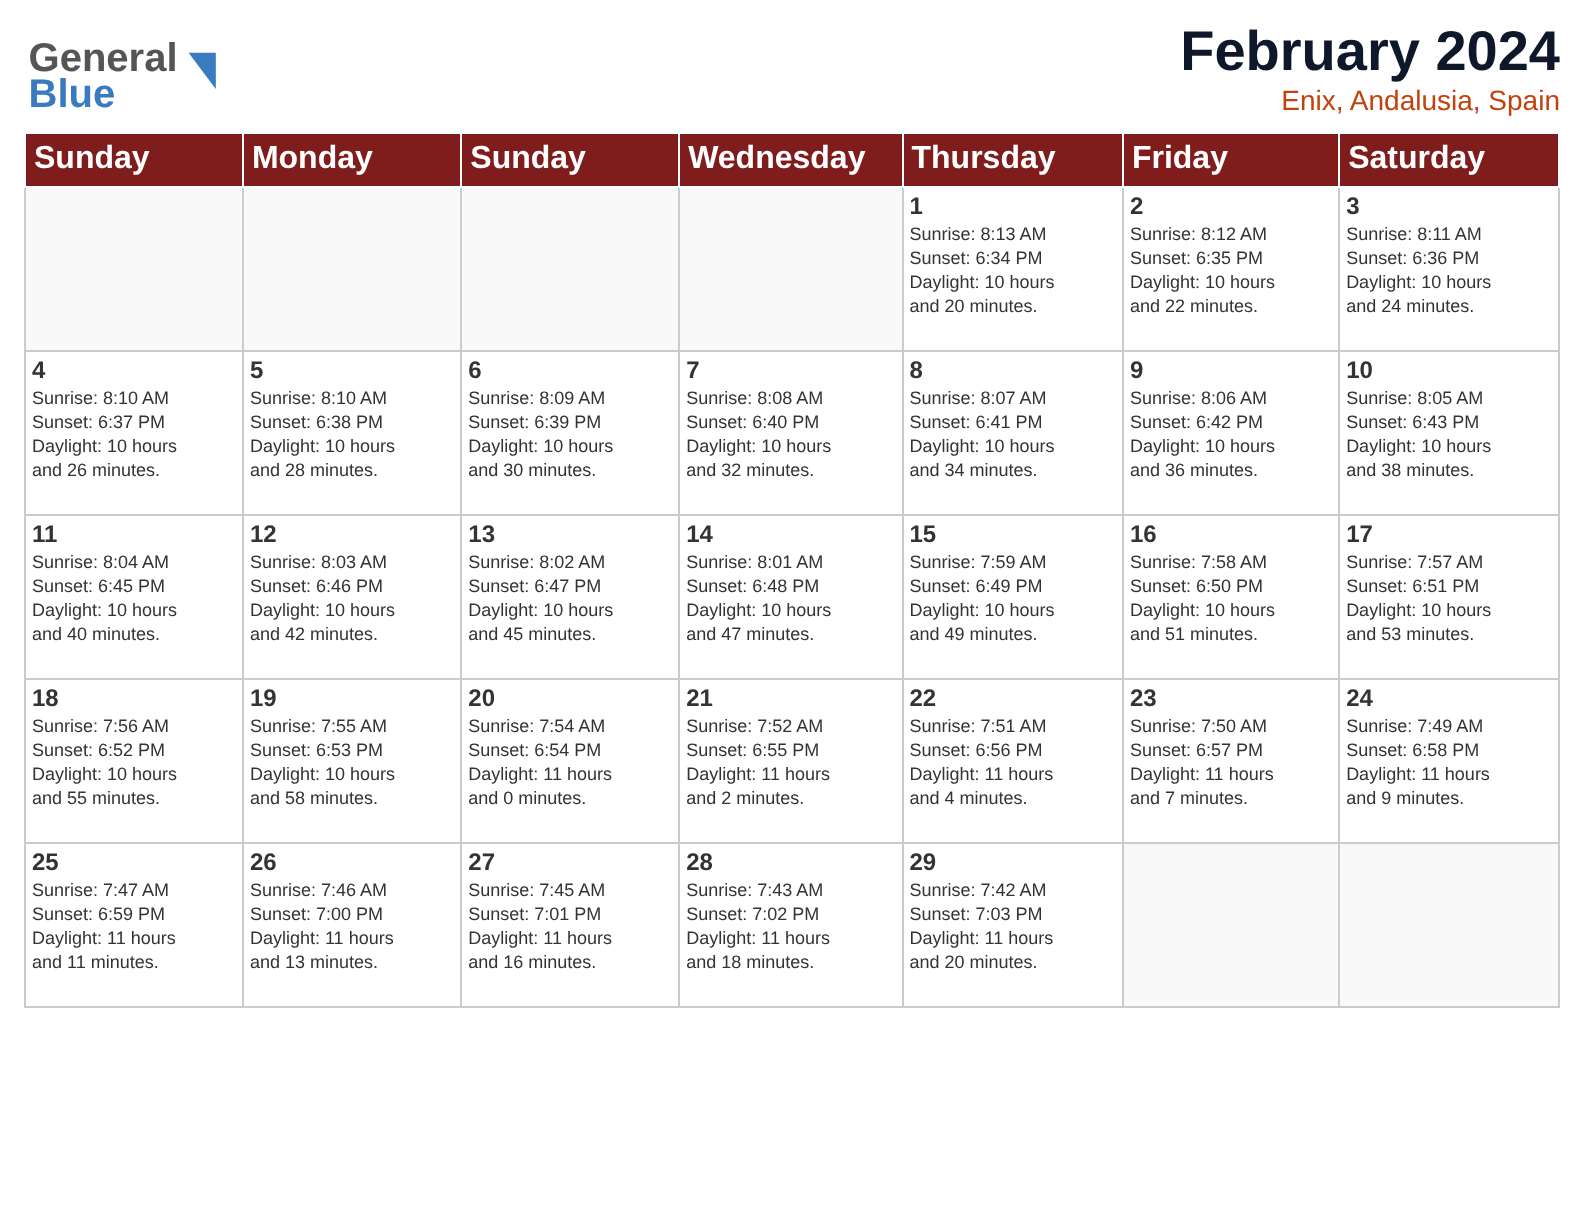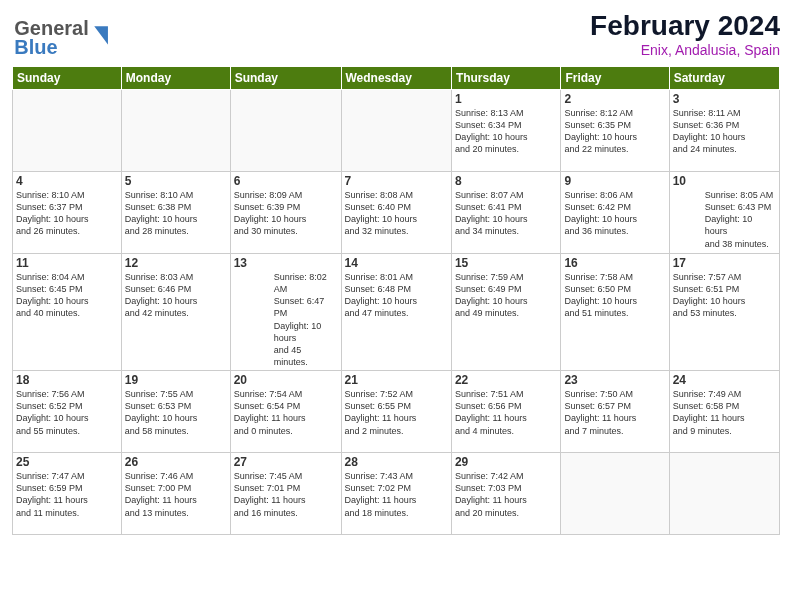--- a/index.html
+++ b/index.html
@@ -31,32 +31,32 @@
     .title-block {
       text-align: right;
     }
     .title-block h1 {
       font-size: 28px;
       font-weight: bold;
       color: #0f172a;
     }
     .title-block h2 {
       font-size: 14px;
-      color: #a21caf;
+      color: #c2410c;
       font-weight: normal;
     }
     .calendar-table {
       width: 100%;
       border-collapse: collapse;
       flex: 1;
     }
     .calendar-table th {
-      background: #4d7c0f;
+      background: #7f1d1d;
       color: #fff;
-      font-size: 12px;
+      font-size: 16px;
       font-weight: bold;
       padding: 4px 4px;
       text-align: left;
       border: 1px solid #fff;
     }
     .calendar-table td {
       border: 1px solid #ccc;
       vertical-align: top;
       padding: 2px 3px;
       width: 113px;
@@ -179,21 +179,21 @@
           </td>
           <td>
             <span class="day-number">9</span>
             <div class="day-info" style="white-space: pre-line;">Sunrise: 8:06 AM
 Sunset: 6:42 PM
 Daylight: 10 hours
 and 36 minutes.</div>
           </td>
           <td>
             <span class="day-number">10</span>
-            <div class="day-info" style="white-space: pre-line; margin-left: 32px;">Sunrise: 8:05 AM
+            <div class="day-info" style="white-space: pre-line;">Sunrise: 8:05 AM
 Sunset: 6:43 PM
 Daylight: 10 hours
 and 38 minutes.</div>
           </td>
         </tr>
         <tr>
           <td>
             <span class="day-number">11</span>
             <div class="day-info" style="white-space: pre-line;">Sunrise: 8:04 AM
 Sunset: 6:45 PM
@@ -202,21 +202,21 @@
           </td>
           <td>
             <span class="day-number">12</span>
             <div class="day-info" style="white-space: pre-line;">Sunrise: 8:03 AM
 Sunset: 6:46 PM
 Daylight: 10 hours
 and 42 minutes.</div>
           </td>
           <td>
             <span class="day-number">13</span>
-            <div class="day-info" style="white-space: pre-line; margin-left: 40px;">Sunrise: 8:02 AM
+            <div class="day-info" style="white-space: pre-line;">Sunrise: 8:02 AM
 Sunset: 6:47 PM
 Daylight: 10 hours
 and 45 minutes.</div>
           </td>
           <td>
             <span class="day-number">14</span>
             <div class="day-info" style="white-space: pre-line;">Sunrise: 8:01 AM
 Sunset: 6:48 PM
 Daylight: 10 hours
 and 47 minutes.</div>

